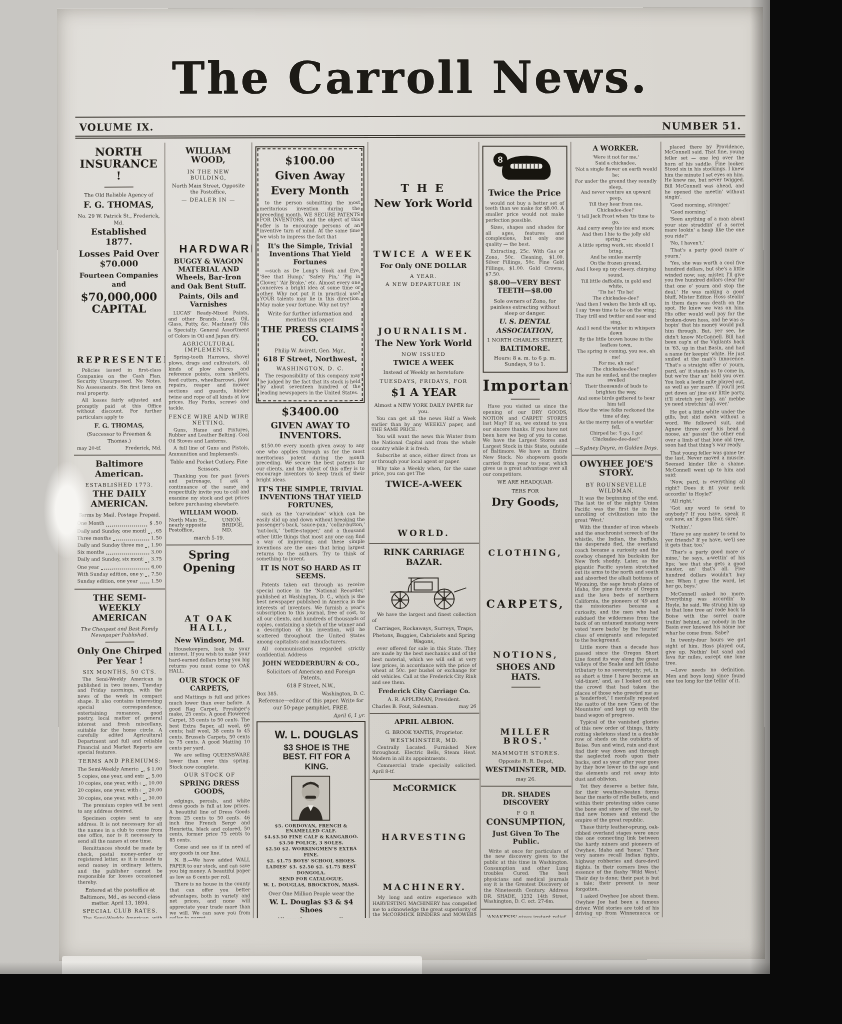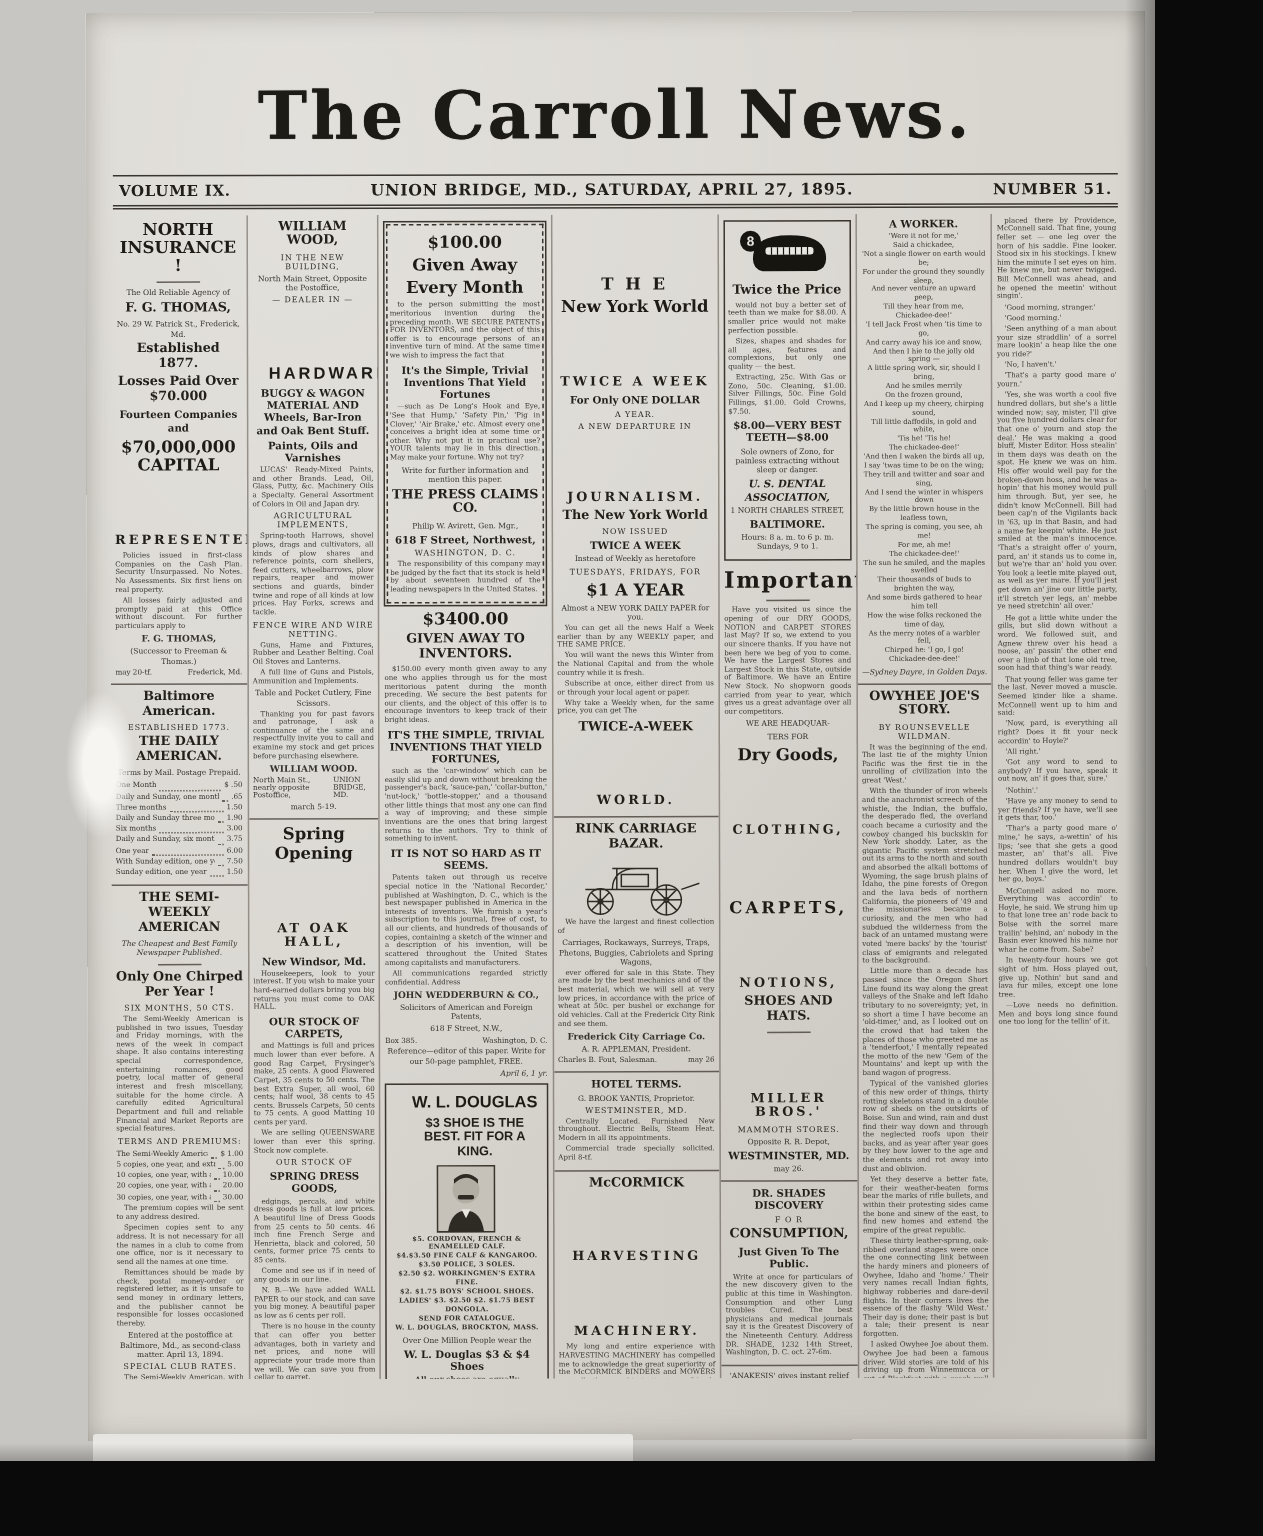--- a/index.html
+++ b/index.html
@@ -75,21 +75,20 @@
 </head>
 <body>
 
 <div class="scanbed"></div>
 
 <div class="paper">
   <div class="mast">
     <div class="title">The Carroll News.</div>
     <div class="dateline">
       <span>VOLUME IX.</span>
-      <span class="mid">UNION BRIDGE, MD., SATURDAY, APRIL 27, 1895.</span>
       <span>NUMBER 51.</span>
     </div>
   </div>
   <div class="cols">
     <div class="col c1">
         <div class="t-h1">NORTH  INSURANCE !</div>
         <div class="t-rule v-sm"></div>
         <div class="t-pc">The Old Reliable Agency of</div>
         <div class="t-h2">F. G. THOMAS,</div>
         <div class="t-pc">No. 29 W. Patrick St., Frederick, Md.</div>
@@ -353,21 +352,21 @@
         <div class="t-p">We have the largest and finest collection of</div>
         <div class="t-pc">Carriages, Rockaways, Surreys, Traps, Phetons, Buggies, Cabriolets and Spring Wagons,</div>
         <div class="t-p">ever offered for sale in this State. They are made by the best mechanics and of the best material, which we will sell at very low prices, in accordance with the price of wheat at 50c. per bushel or exchange for old vehicles. Call at the Frederick City Rink and see them.</div>
         <div class="t-sig">Frederick City Carriage Co.</div>
         <div class="t-pc">A. R. APPLEMAN, President.</div>
         <div class="t-duo">
           <span>Charles B. Fout, Salesman.</span>
           <span>may 26</span>
         </div>
         <div class="t-rule"></div>
-        <div class="t-h3">HOTEL  TERMS.</div>
+        <div class="t-h3">APRIL  ALBION.</div>
         <div class="t-pc">G. BROOK YANTIS, Proprietor.</div>
         <div class="t-sc">WESTMINSTER, MD.</div>
         <div class="t-p">Centrally Located. Furnished New throughout. Electric Bells, Steam Heat. Modern in all its appointments.</div>
         <div class="t-p">Commercial trade specially solicited. April 8-tf.</div>
         <div class="t-rule"></div>
         <div class="t-h2">McCORMICK</div>
         <div class="t-h2 v-sp">HARVESTING</div>
         <div class="t-h2 v-sp">MACHINERY.</div>
         <div class="t-p">My long and entire experience with HARVESTING MACHINERY has compelled me to acknowledge the great superiority of the McCORMICK BINDERS and MOWERS over all others, and in justice to my friends and customers I have secured the agency for these celebrated machines and would say do not buy until you have examined these machines.</div>
         <div class="t-p">The right-hand cut McCormick Binder is the lightest, simplest and most desirable Binder I have ever seen and it is just as certain to come into general use as the right hand mowers and reapers did. They have high master wheel which ensures light draft, are built entirely of steel, strong, durable and easily handled. The advantages of a right-hand Binder are numerous and have been called for by many of our most intelligent and practical farmers. Here is just what you have been looking for, come and see it.</div>

